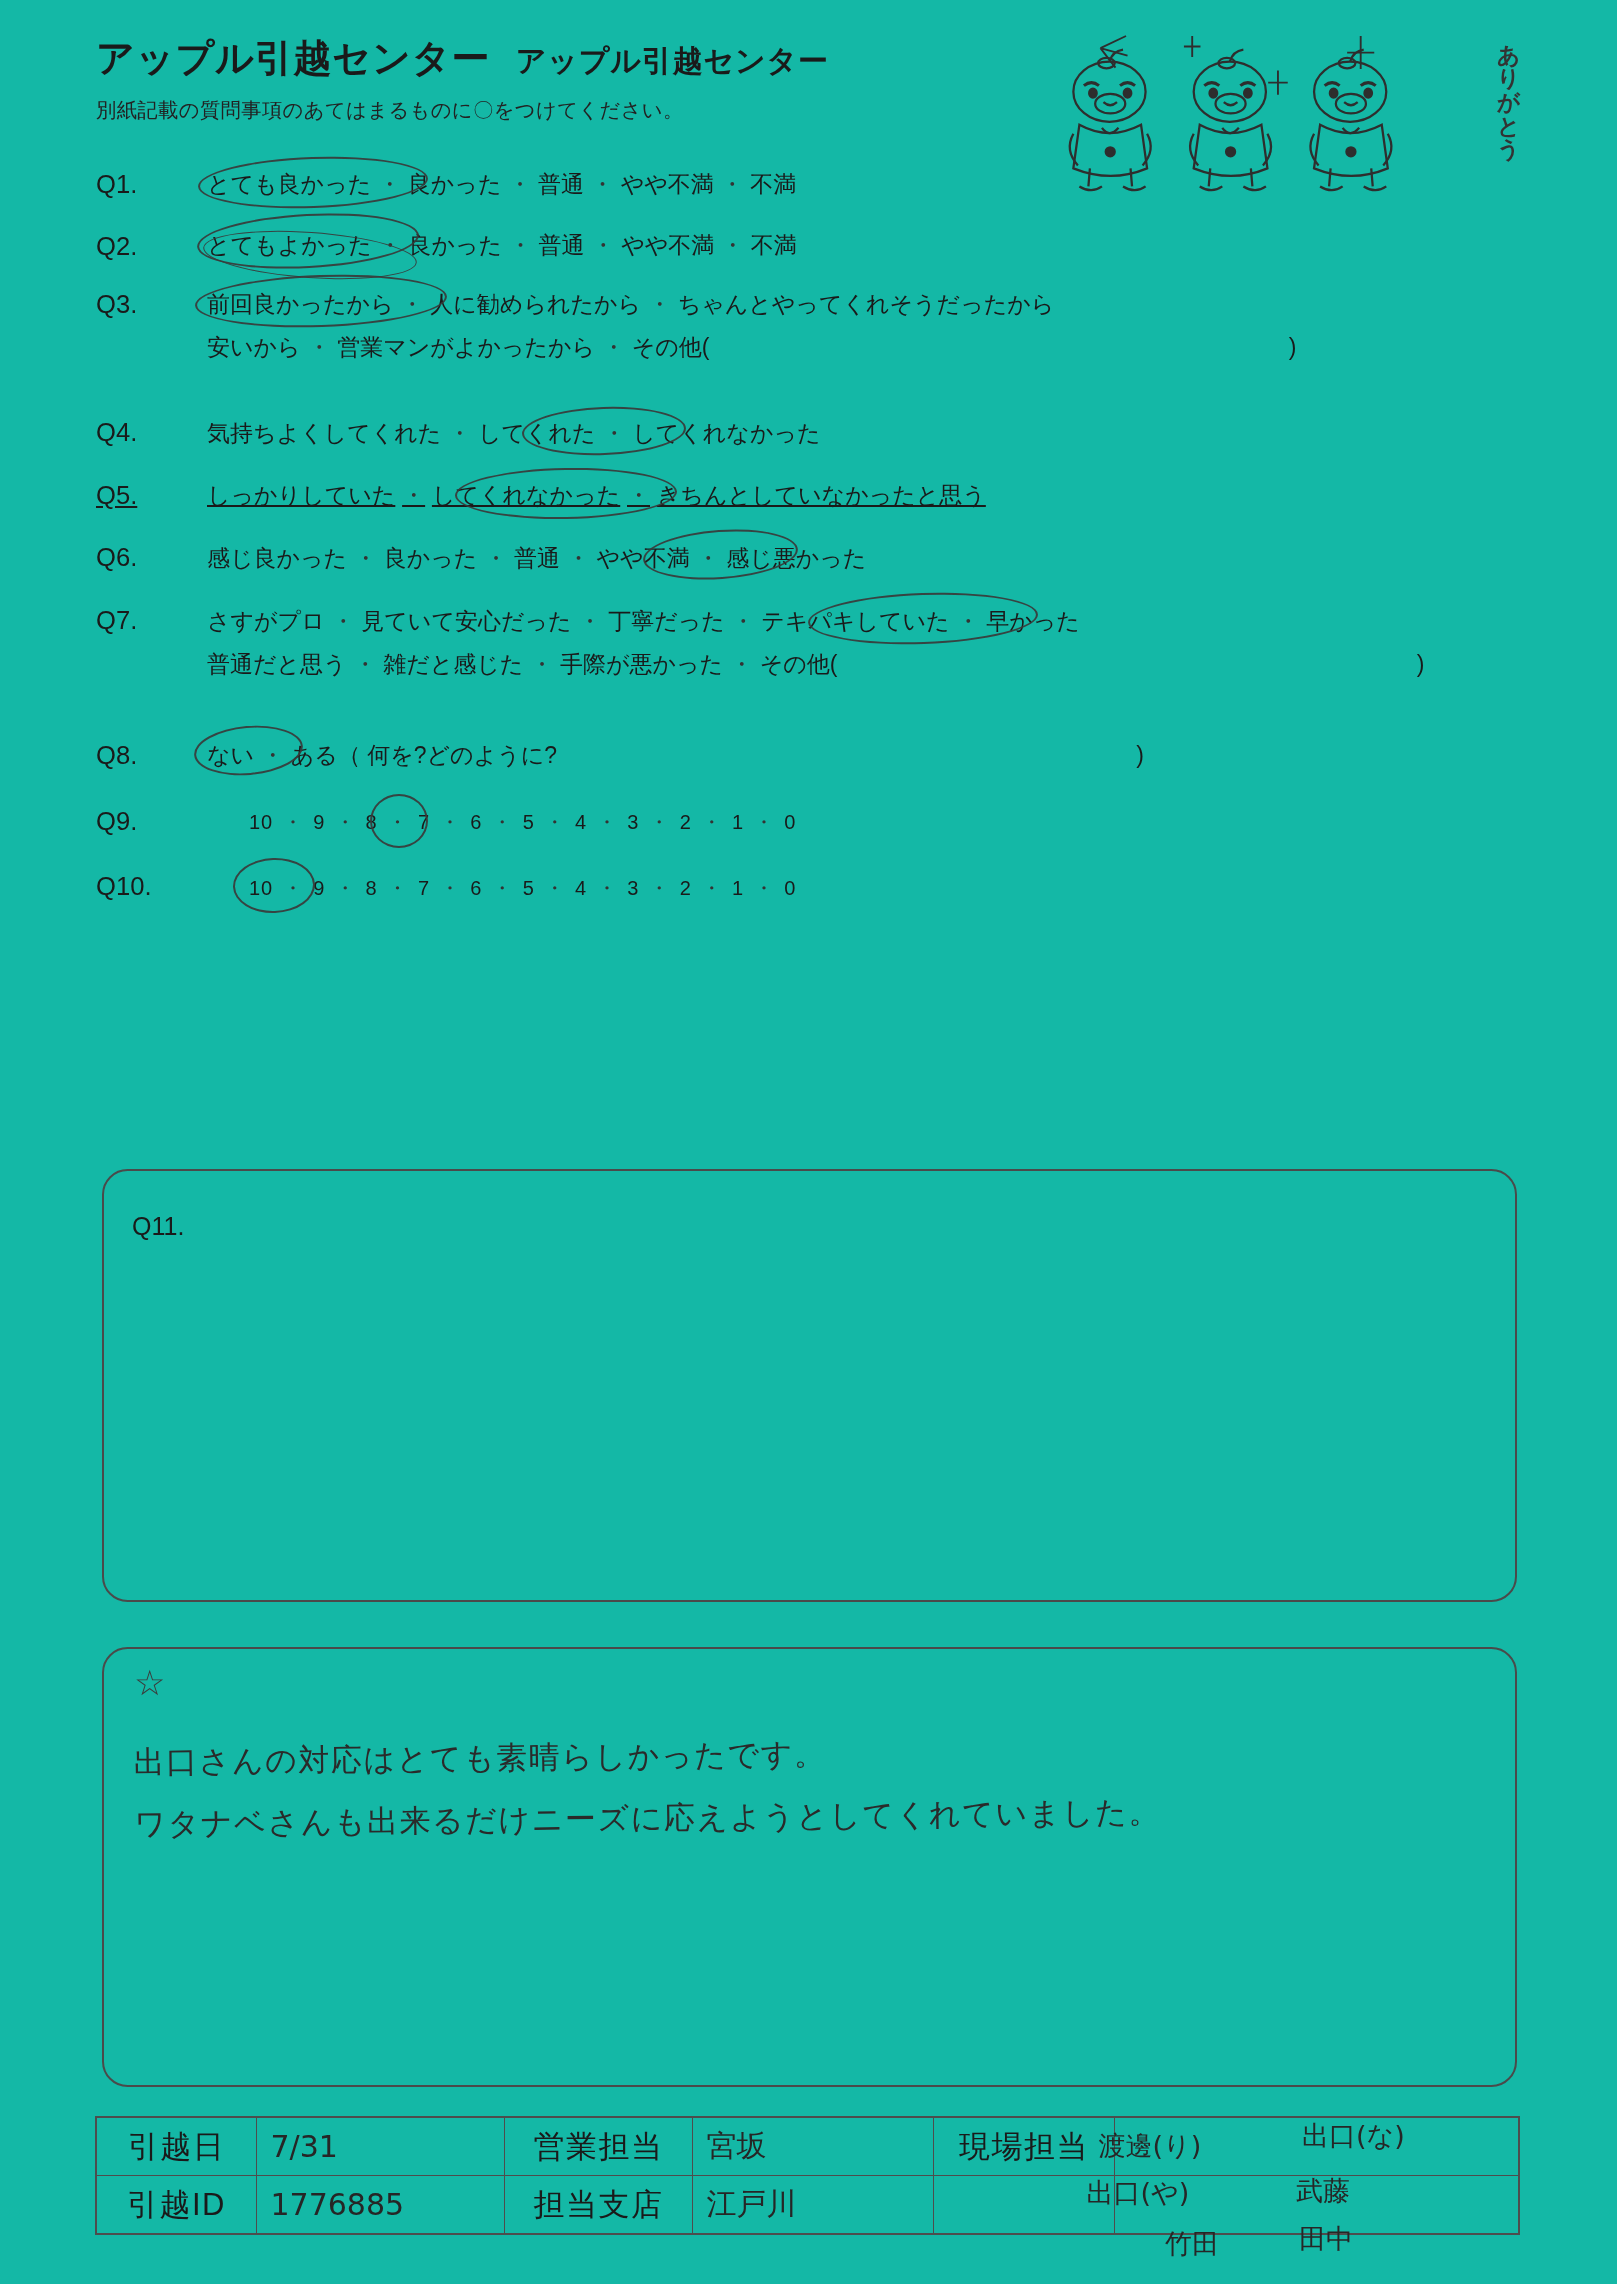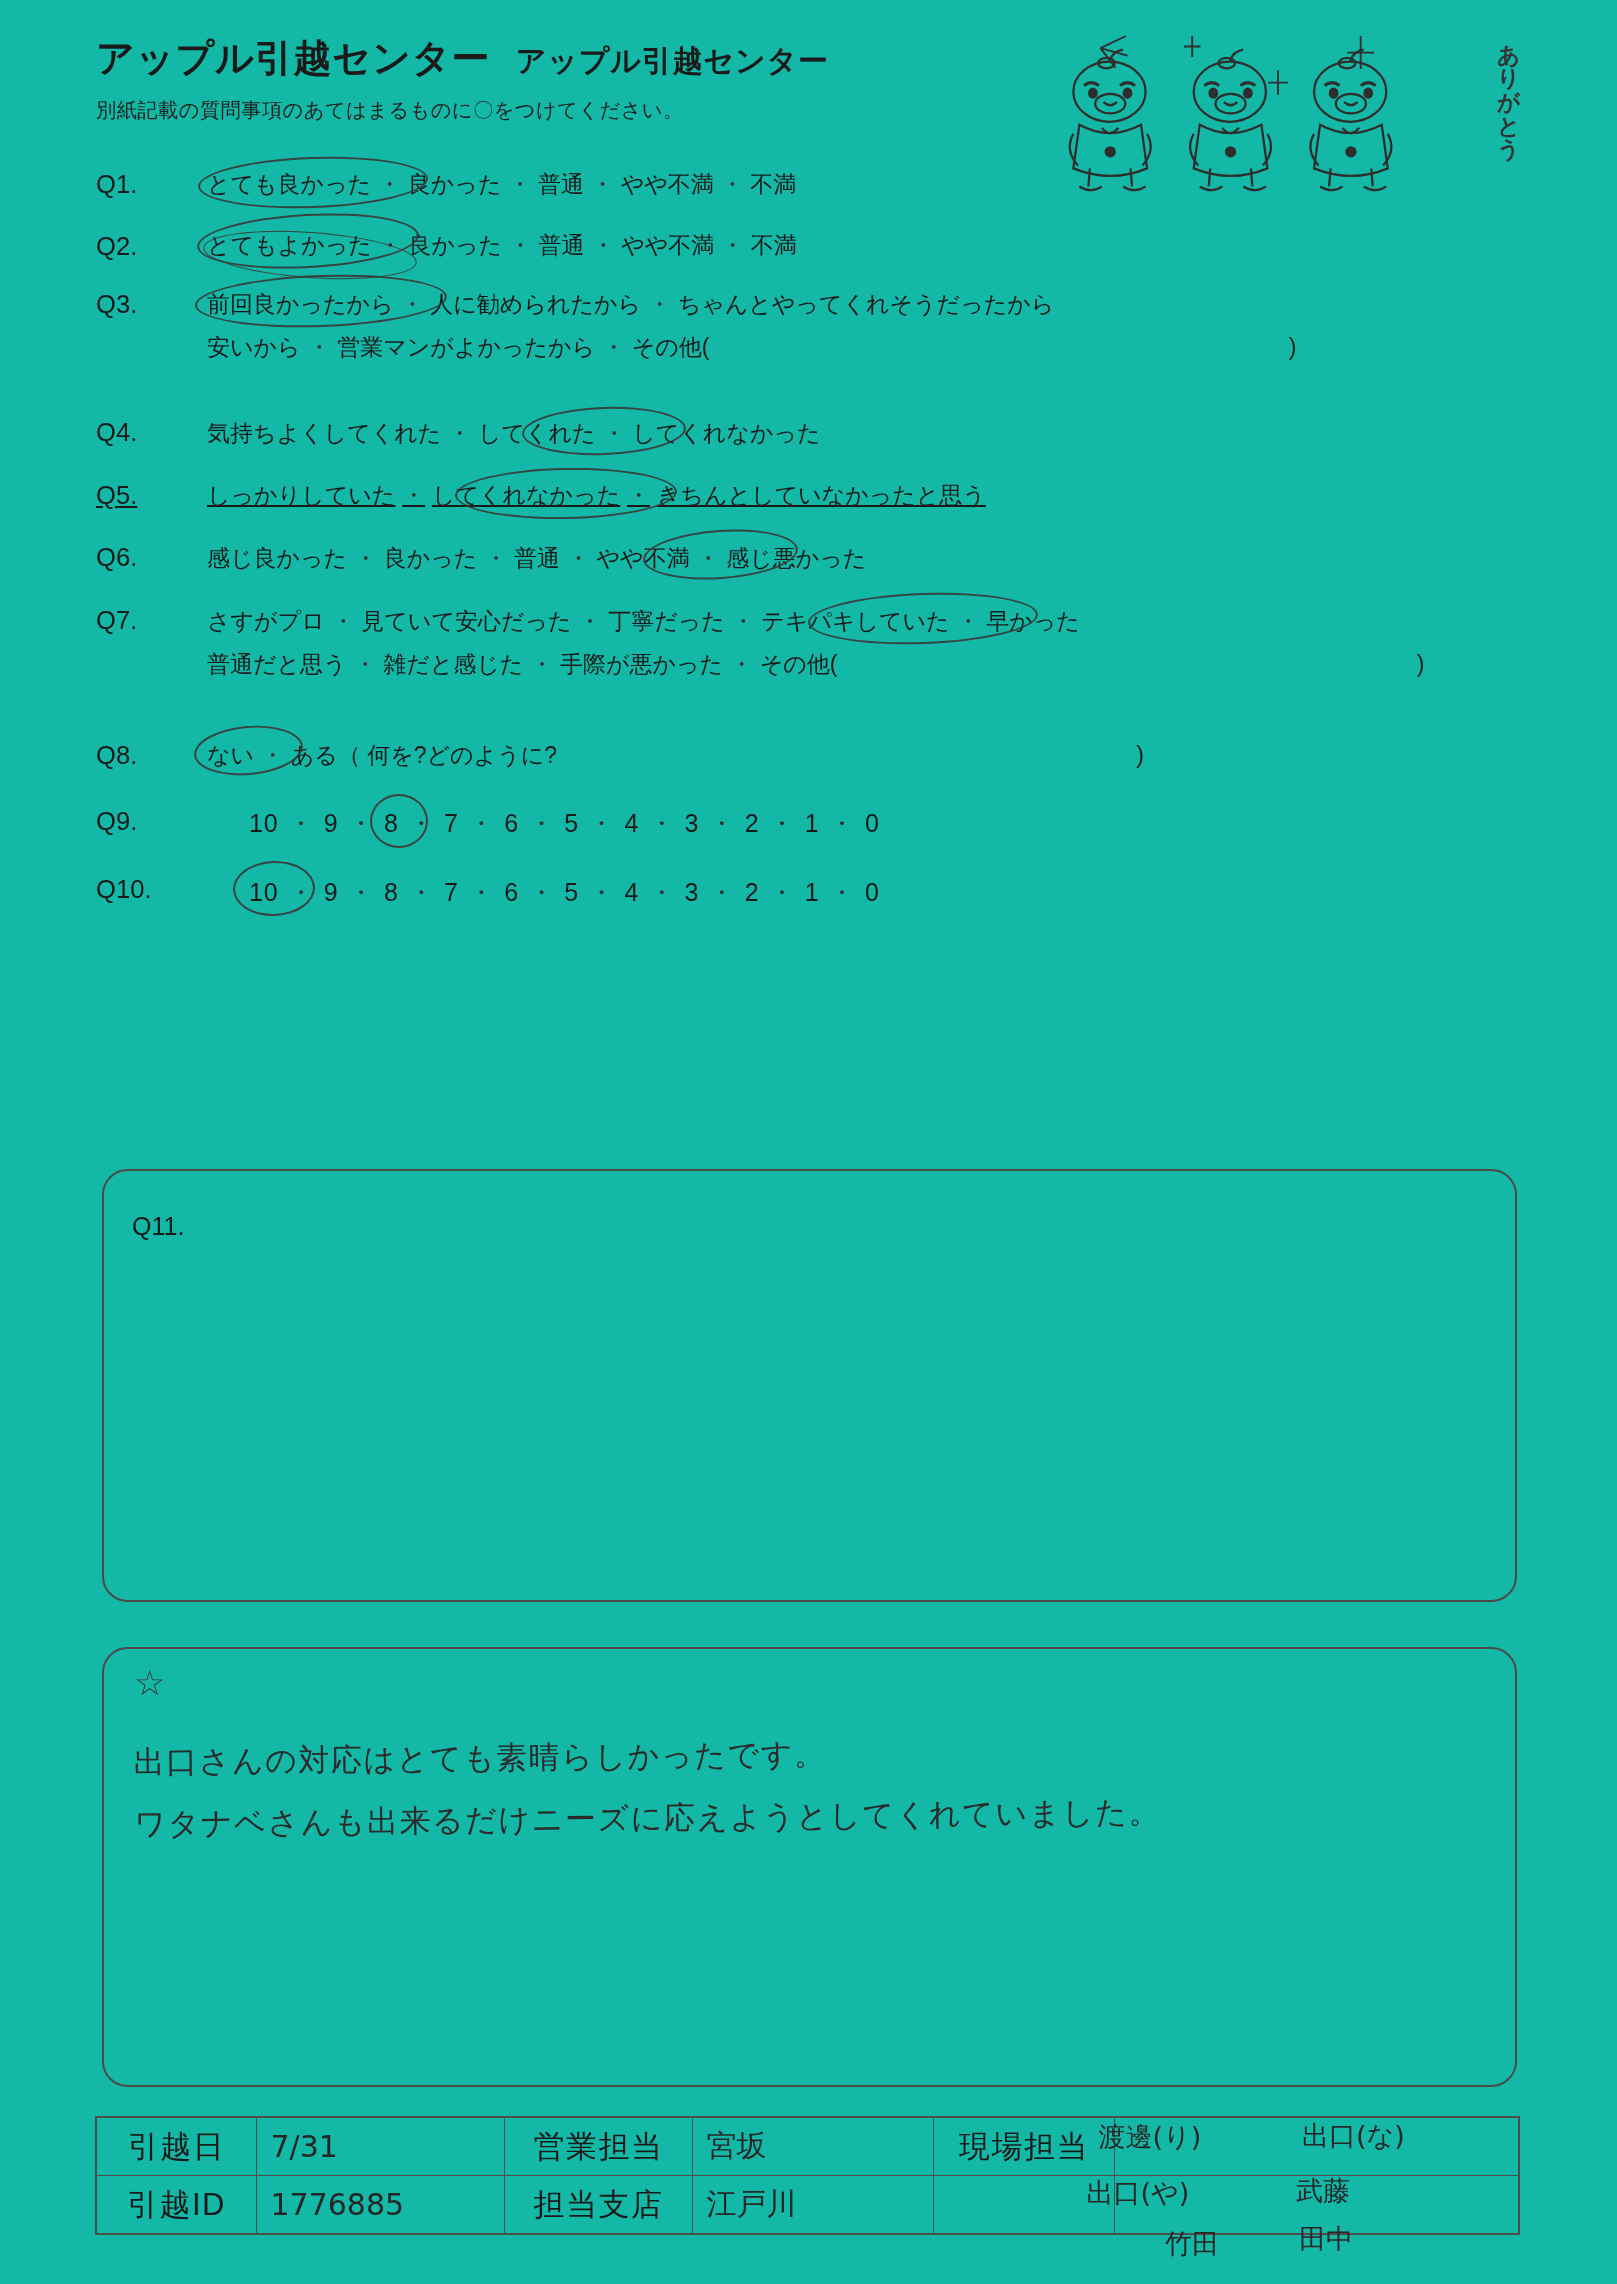--- a/index.html
+++ b/index.html
@@ -107,21 +107,21 @@
     margin-top: 7.5px;
     position: relative;
   }
   .paren-right {
     display: inline-block;
     width: 587px;
     text-align: right;
   }
   .nums {
     letter-spacing: 0.8px;
-    font-size: 25px;
+    font-size: 20px;
     padding-left: 39px;
   }
   .num {
     display: inline-block;
     padding: 0 3px;
   }
 
   
   .ell {
     position: absolute;
@@ -259,21 +259,21 @@
     width: 100%;
     height: 100%;
     font-family: "DejaVu Sans", sans-serif;
     color: #262626;
   }
   .staff-names span {
     position: absolute;
     font-size: 27px;
     white-space: nowrap;
   }
-  .sn1 { left: 22.6px;  top: 3px; }
+  .sn1 { left: 22.6px;  top: 12px; }
   .sn2 { left: 226px; top: 1.5px; }
   .sn3 { left: 10.5px;  top: 59px; }
   .sn4 { left: 220px; top: 57px; }
   .sn5 { left: 89px; top: 110px; }
   .sn6 { left: 223px; top: 105px; }
 </style>
 </head>
 <body>
 
 <div class="page">

